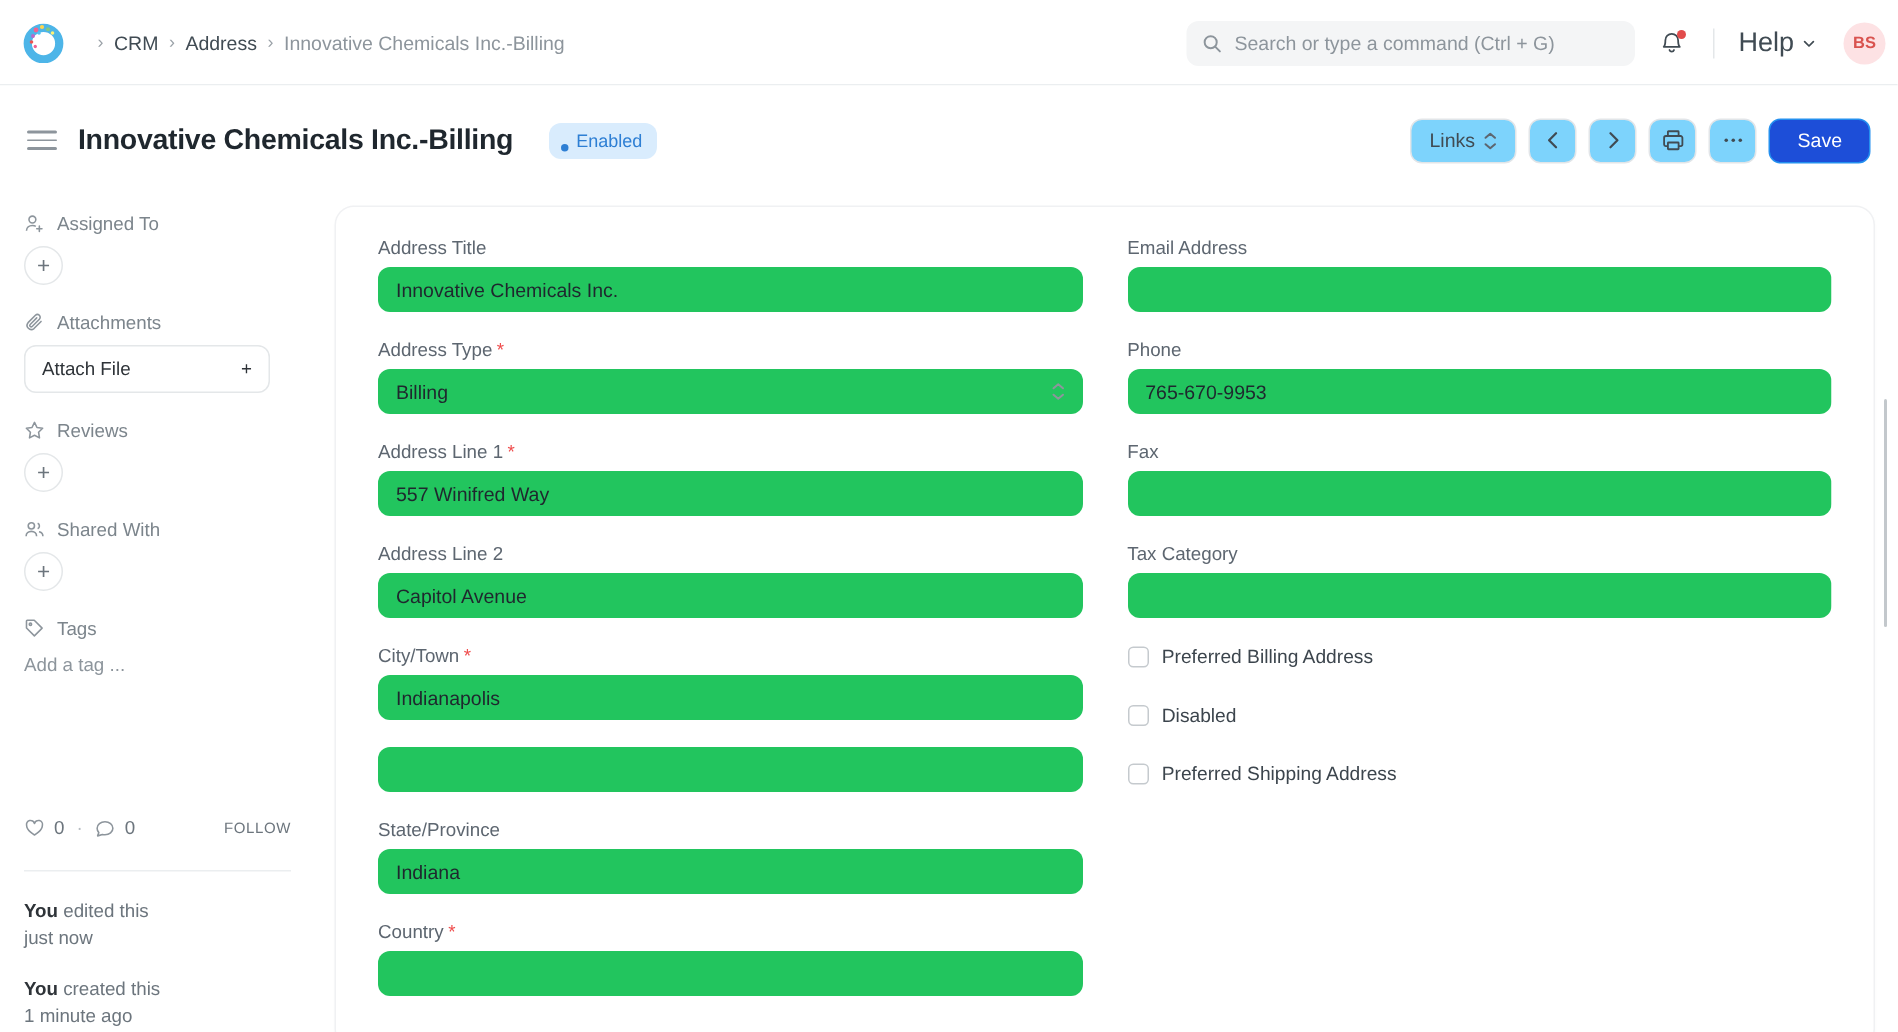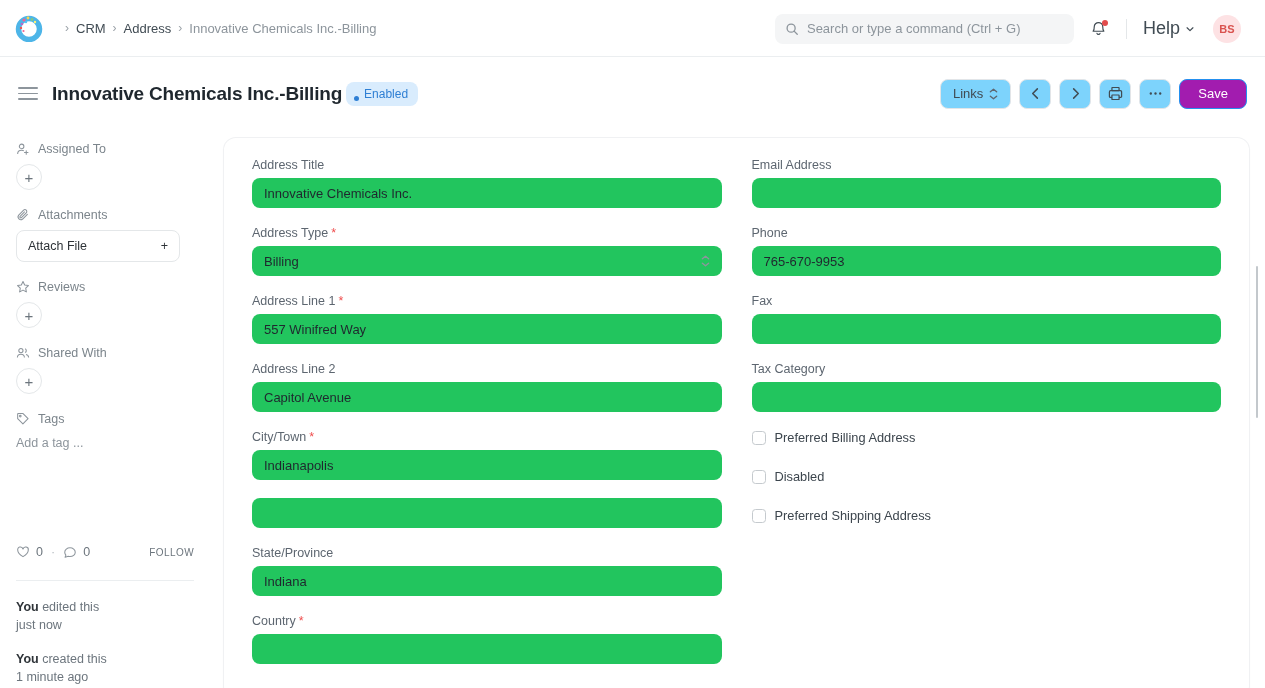--- a/index.html
+++ b/index.html
@@ -26,21 +26,21 @@
   .breadcrumb {
     display: flex; align-items: center;
     margin-left: 14px; font-size: 13px;
   }
   .bc-sep { color: #9ba2a8; margin: 0 7px; font-size: 12px; }
   .bc-link { color: #404b53; text-decoration: none; font-weight: 500; }
   .bc-current { color: #8d959c; }
 
   .nav-right {
     position: absolute; right: 0; top: 0; height: 57px;
-    display: flex; align-items: center; padding-right: 24px;
+    display: flex; align-items: center; padding-right: 8px;
   }
   .search-box {
     width: 299px; height: 30px;
     background: #f4f5f6; border-radius: 8px;
     display: flex; align-items: center; padding: 0 10px;
   }
   .search-box .ph { color: #8d959c; font-size: 13px; margin-left: 8px; }
   .bell-wrap {
     position: relative; width: 34px; height: 30px;
     display: flex; align-items: center; justify-content: center;
@@ -75,41 +75,41 @@
     display: flex; align-items: center;
     padding: 0 18px;
   }
   .hamburger { width: 20px; display: flex; flex-direction: column; gap: 4px; }
   .hamburger span { display: block; height: 1.8px; background: #8d959c; border-radius: 1px; }
   .page-title {
     font-size: 19px; font-weight: 700; color: #1f272e;
     margin-left: 14px; letter-spacing: -0.2px;
   }
   .badge-enabled {
-    margin-left: 4px;
+    margin-left: 24px;
     background: #d9ecfd; color: #2e7fd4;
     font-size: 12px; font-weight: 500;
     padding: 5px 10px 5px 8px; border-radius: 8px;
     display: flex; align-items: flex-end; gap: 5px;
   }
   .badge-dot { width: 5px; height: 5px; border-radius: 50%; background: #2e7fd4; }
 
   .header-actions {
     margin-left: auto; display: flex; align-items: center; gap: 8px;
   }
   .btn {
     height: 30px; border: 1px solid #e2e5e8; background: #7dd3fc;
     border-radius: 8px; font-size: 13px; color: #404b53;
     display: flex; align-items: center; justify-content: center;
     padding: 0 12px; gap: 6px; cursor: pointer;
     font-family: "Liberation Sans", sans-serif;
   }
   .btn-icon { width: 32px; padding: 0; }
   .btn-primary {
-    background: #a21caf; border-color: #2490ef; color: #ffffff;
+    background: #1d4ed8; border-color: #2490ef; color: #ffffff;
     font-weight: 500; padding: 0 18px;
   }
 
   
   .body-wrap {
     position: absolute; top: 130px; left: 0;
     width: 1001px; height: 558px;
     background: #ffffff;
   }
 

